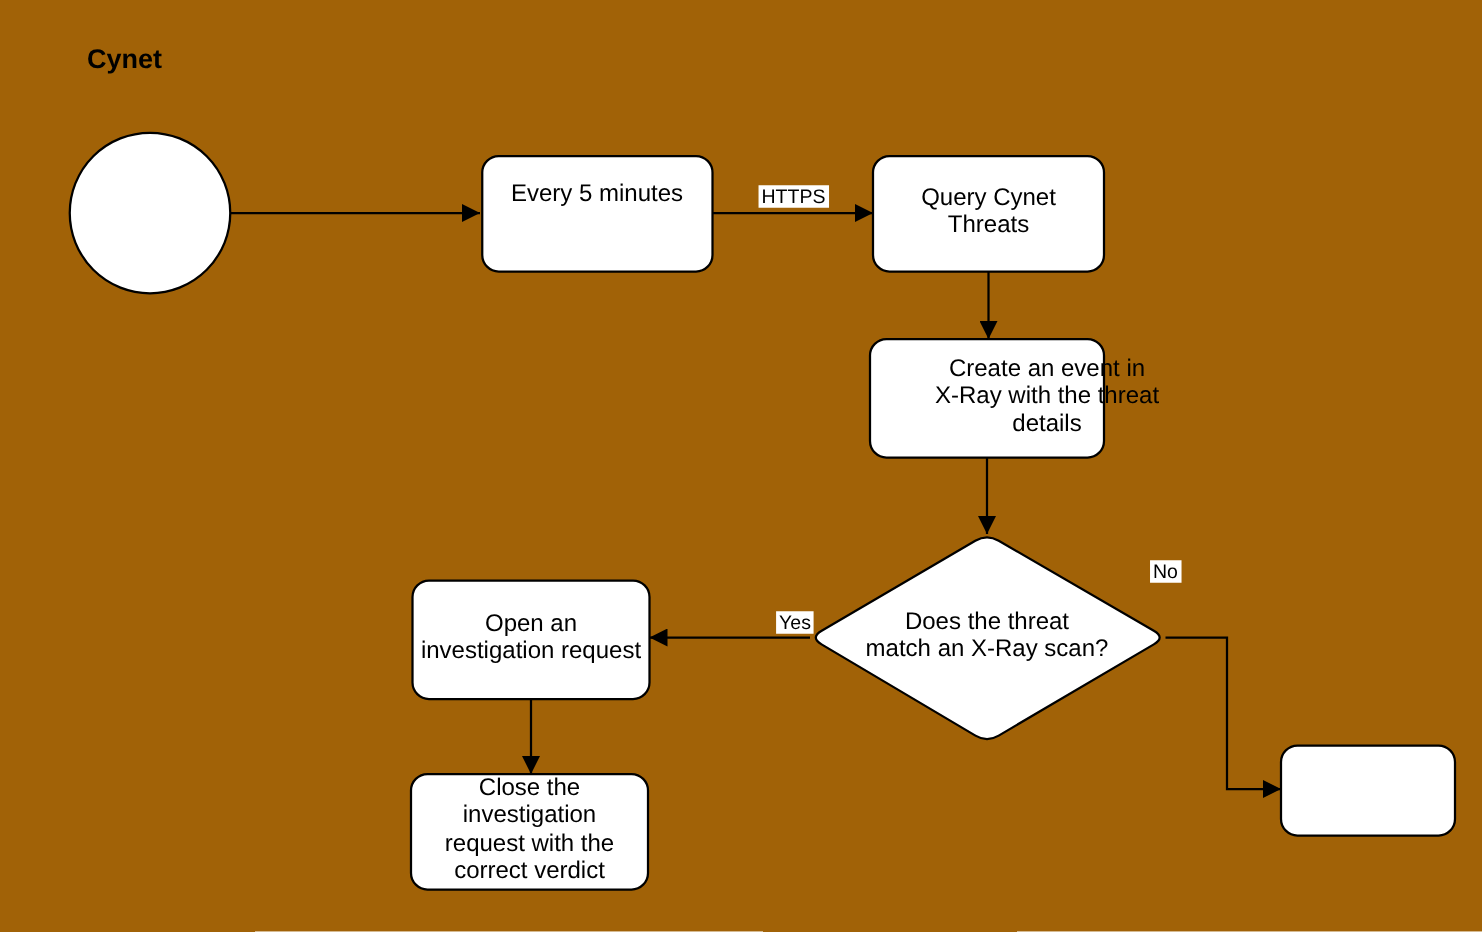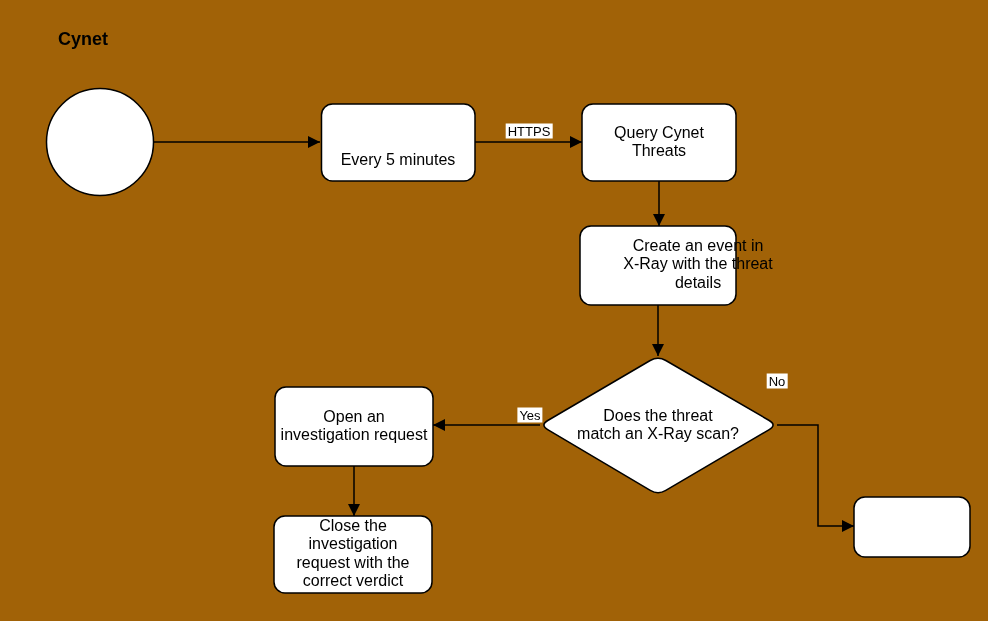--- a/index.html
+++ b/index.html
@@ -85,21 +85,21 @@
     <rect class="shape" x="582" y="104" width="154" height="77" rx="11" ry="11"></rect>
     <rect class="shape" x="580" y="226" width="156" height="79" rx="11" ry="11"></rect>
     <path class="shape" d="M650.2,360.5 Q658,356 665.8,360.5 L769.2,420.5 Q777,425 769.2,429.6 L665.8,490.4 Q658,495 650.3,490.4 L547.7,429.6 Q540,425 547.8,420.5 Z"></path>
     <rect class="shape" x="275" y="387" width="158" height="79" rx="11" ry="11"></rect>
     <rect class="shape" x="274" y="516" width="158" height="77" rx="11" ry="11"></rect>
     <rect class="shape" x="854" y="497" width="116" height="60" rx="11" ry="11"></rect>
   </svg>
 
   <div class="diagram-title">Cynet</div>
 
-  <div class="node-label" style="left:398px; top:160px;">Every 5 minutes</div>
+  <div class="node-label" style="left:398px; top:130px;">Every 5 minutes</div>
   <div class="node-label" style="left:659px; top:142px;">Query Cynet
 Threats</div>
   <div class="node-label" style="left:658px; top:265px;margin-left:40px;">Create an event in
 X-Ray with the threat
 details</div>
   <div class="node-label" style="left:658px; top:425px;">Does the threat
 match an X-Ray scan?</div>
   <div class="node-label" style="left:353px; top:554px;">Close the
 investigation
 request with the

